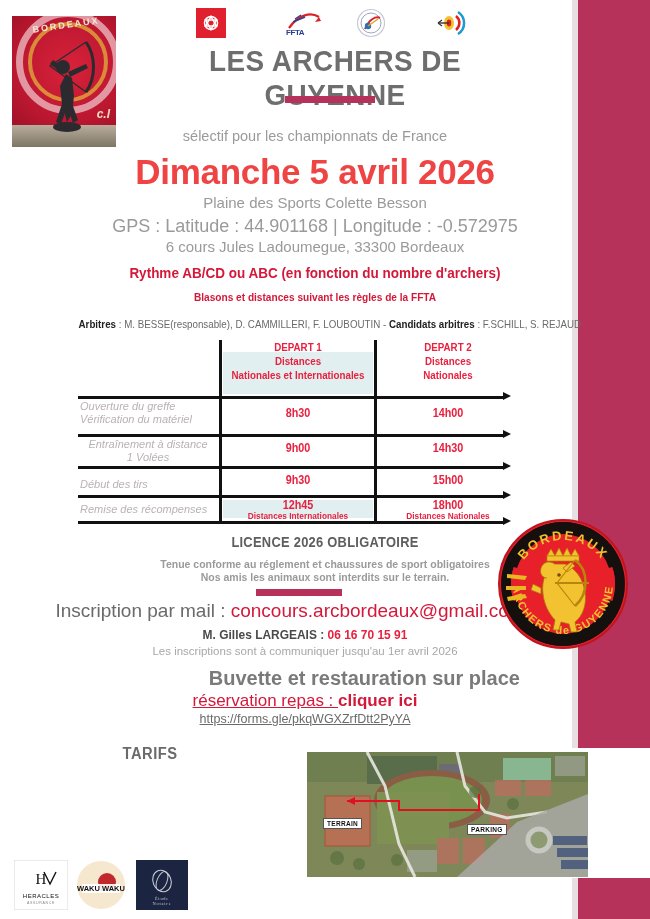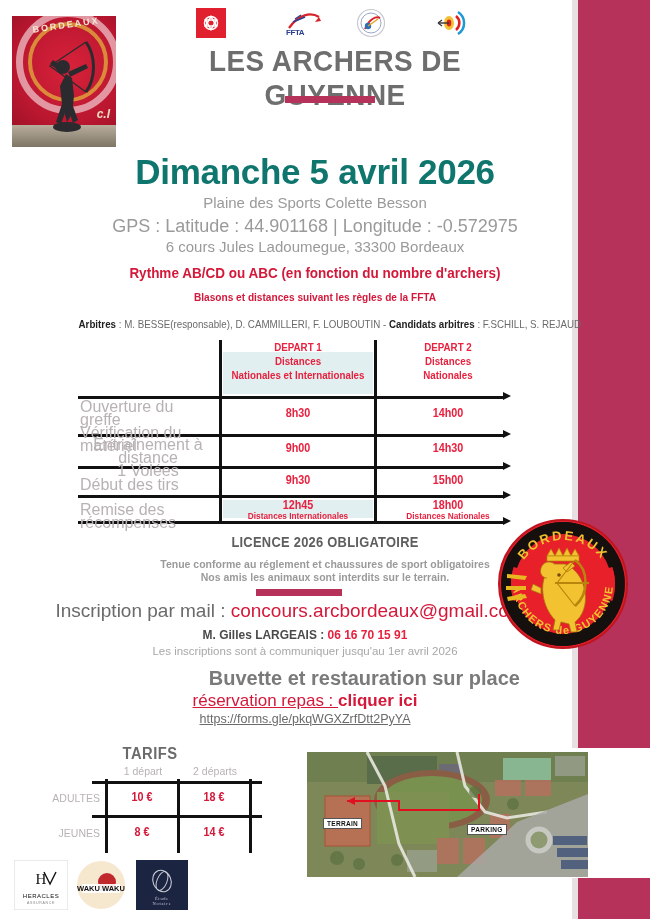--- a/index.html
+++ b/index.html
@@ -42,21 +42,21 @@
     letter-spacing:.5px;transform:scaleX(.93);}
   .ffta-num{position:absolute;left:140px;top:82px;width:390px;text-align:center;
     font-size:10px;color:#b8a8ab;letter-spacing:.4px;}
   .rule1{position:absolute;left:285px;top:96px;width:90px;height:7px;background:#b6325a;}
 
   .invite1{position:absolute;left:100px;top:108px;width:430px;text-align:center;font-size:14.5px;color:#9a9a9a;}
   .invite1 b{color:#2f2f2f;font-weight:bold;}
   .invite2{position:absolute;left:100px;top:128px;width:430px;text-align:center;font-size:14.5px;color:#9a9a9a;}
 
   .bigdate{position:absolute;left:100px;top:152px;width:430px;text-align:center;
-    font-size:35px;font-weight:bold;color:#0f766e;letter-spacing:-.3px;}
+    font-size:35px;font-weight:bold;color:#ef4444;letter-spacing:-.3px;}
   .place{position:absolute;left:90px;top:194px;width:450px;text-align:center;font-size:15px;color:#9a9a9a;}
   .gps{position:absolute;left:70px;top:216px;width:490px;text-align:center;font-size:18px;color:#9a9a9a;}
   .addr{position:absolute;left:70px;top:238px;width:490px;text-align:center;font-size:15px;color:#9a9a9a;}
 
   .rythme{position:absolute;left:80px;top:264px;width:470px;text-align:center;
     font-size:15px;font-weight:bold;color:#d4183a;transform:scaleX(.9);}
   .blasons{position:absolute;left:80px;top:291px;width:470px;text-align:center;
     font-size:11px;font-weight:bold;color:#d4183a;transform:scaleX(.92);}
   .arbitres{position:absolute;left:60px;top:318px;width:530px;text-align:center;
     font-size:10.5px;color:#6a6a6a;transform:scaleX(.93);white-space:nowrap;}
@@ -64,21 +64,21 @@
 
   
   .sched{position:absolute;left:78px;top:340px;width:440px;height:185px;}
   .sched .vline{position:absolute;width:3px;background:#111;}
   .sched .hline{position:absolute;height:2.5px;background:#111;}
   .arrowhead{position:absolute;width:0;height:0;border-top:4.5px solid transparent;
      border-bottom:4.5px solid transparent;border-left:8px solid #111;}
   .hl-cell{position:absolute;background:#e2eff0;}
   .colhead{position:absolute;text-align:center;font-size:10.5px;font-weight:bold;color:#e8213f;
      transform:scaleX(.93);line-height:14px;}
-  .rowlabel{position:absolute;font-size:16px;color:#b9b2b4;line-height:13px;}
+  .rowlabel{position:absolute;font-size:11px;color:#b9b2b4;line-height:13px;font-style:italic;}
   .cellval{position:absolute;text-align:center;font-size:12px;font-weight:bold;color:#e8213f;transform:scaleX(.9);}
   .cellsub{position:absolute;text-align:center;font-size:9px;font-weight:bold;color:#e8213f;transform:scaleX(.92);}
 
   
   .licence{position:absolute;left:100px;top:534px;width:450px;text-align:center;
     font-size:14px;font-weight:bold;color:#5e5e5e;letter-spacing:.3px;transform:scaleX(.92);}
   .tenue1{position:absolute;left:90px;top:558px;width:470px;text-align:center;font-size:10.5px;font-weight:bold;color:#9a9a9a;}
   .tenue2{position:absolute;left:90px;top:571px;width:470px;text-align:center;font-size:10.5px;font-weight:bold;color:#9a9a9a;}
   .rule2{position:absolute;left:256px;top:589px;width:86px;height:7px;background:#b6325a;}
 
@@ -184,20 +184,21 @@
         <ellipse cx="13" cy="15" rx="2.3" ry="3.4" fill="#e02020"></ellipse>
         <path d="M2 15 L13 15" stroke="#333" stroke-width="1.4"></path>
         <path d="M2 15 L6 12 M2 15 L6 18" stroke="#333" stroke-width="1.2" fill="none"></path>
       </svg>
     </div>
   </div>
 
   <div class="club-title">LES ARCHERS DE GUYENNE</div>
   <div class="rule1"></div>
 
+  <div class="invite2">sélectif pour les championnats de France</div>
 
   <div class="bigdate">Dimanche 5 avril 2026</div>
   <div class="place">Plaine des Sports Colette Besson</div>
   <div class="gps">GPS : Latitude : 44.901168 | Longitude : -0.572975</div>
   <div class="addr">6 cours Jules Ladoumegue, 33300 Bordeaux</div>
 
   <div class="rythme">Rythme AB/CD ou ABC (en fonction du nombre d'archers)</div>
   <div class="blasons">Blasons et distances suivant les règles de la FFTA</div>
   <div class="arbitres"><b>Arbitres</b><span> : M. BESSE(responsable), D. CAMMILLERI, F. LOUBOUTIN - </span><b>Candidats arbitres</b><span> : F.SCHILL, S. REJAUD</span></div>
 
@@ -266,38 +267,20 @@
 
   <div class="inscr"><span>Inscription par mail : </span><span class="mail">concours.arcbordeaux@gmail.com</span></div>
   <div class="contact"><span>M. Gilles LARGEAIS : </span><span class="tel">06 16 70 15 91</span></div>
   <div class="deadline">Les inscriptions sont à communiquer jusqu'au 1er avril 2026</div>
 
   <div class="buvette">Buvette et restauration sur place</div>
   <div class="reserv"><span>réservation repas : </span><b>cliquer ici</b></div>
   <div class="formurl">https://forms.gle/pkqWGXZrfDtt2PyYA</div>
 
   <div class="tarifs-title">TARIFS</div>
-  <div class="tar">
-    <div class="tar-ch" style="left:78px;top:0;width:70px;">1 départ</div>
-    <div class="tar-ch" style="left:150px;top:0;width:70px;">2 départs</div>
-
-    <div class="vline" style="left:75px;top:14px;height:74px;"></div>
-    <div class="vline" style="left:147px;top:14px;height:74px;"></div>
-    <div class="vline" style="left:219px;top:14px;height:74px;"></div>
-    <div class="hline" style="left:62px;top:16px;width:170px;"></div>
-    <div class="hline" style="left:62px;top:50px;width:170px;"></div>
-
-    <div class="tar-rh" style="left:0;top:27px;width:70px;">ADULTES</div>
-    <div class="tar-v" style="left:77px;top:25px;width:70px;">10 €</div>
-    <div class="tar-v" style="left:149px;top:25px;width:70px;">18 €</div>
-
-    <div class="tar-rh" style="left:0;top:62px;width:70px;">JEUNES</div>
-    <div class="tar-v" style="left:77px;top:60px;width:70px;">8 €</div>
-    <div class="tar-v" style="left:149px;top:60px;width:70px;">14 €</div>
-  </div>
 
   <div class="map">
     <svg width="281" height="125" viewBox="0 0 281 125">
       <rect width="281" height="125" fill="#7d8758"></rect>
       <rect x="0" y="0" width="281" height="30" fill="#6f7f4f"></rect>
       <rect x="60" y="4" width="70" height="28" fill="#5a6d4a"></rect>
       <rect x="132" y="12" width="22" height="22" fill="#6a5b8a" opacity=".6"></rect>
       <ellipse cx="125" cy="48" rx="58" ry="30" fill="#8a5e45"></ellipse>
       <ellipse cx="125" cy="48" rx="50" ry="24" fill="#79914f"></ellipse>
       <rect x="18" y="44" width="45" height="50" fill="#c96a55" opacity=".75" stroke="#b8402f"></rect>

